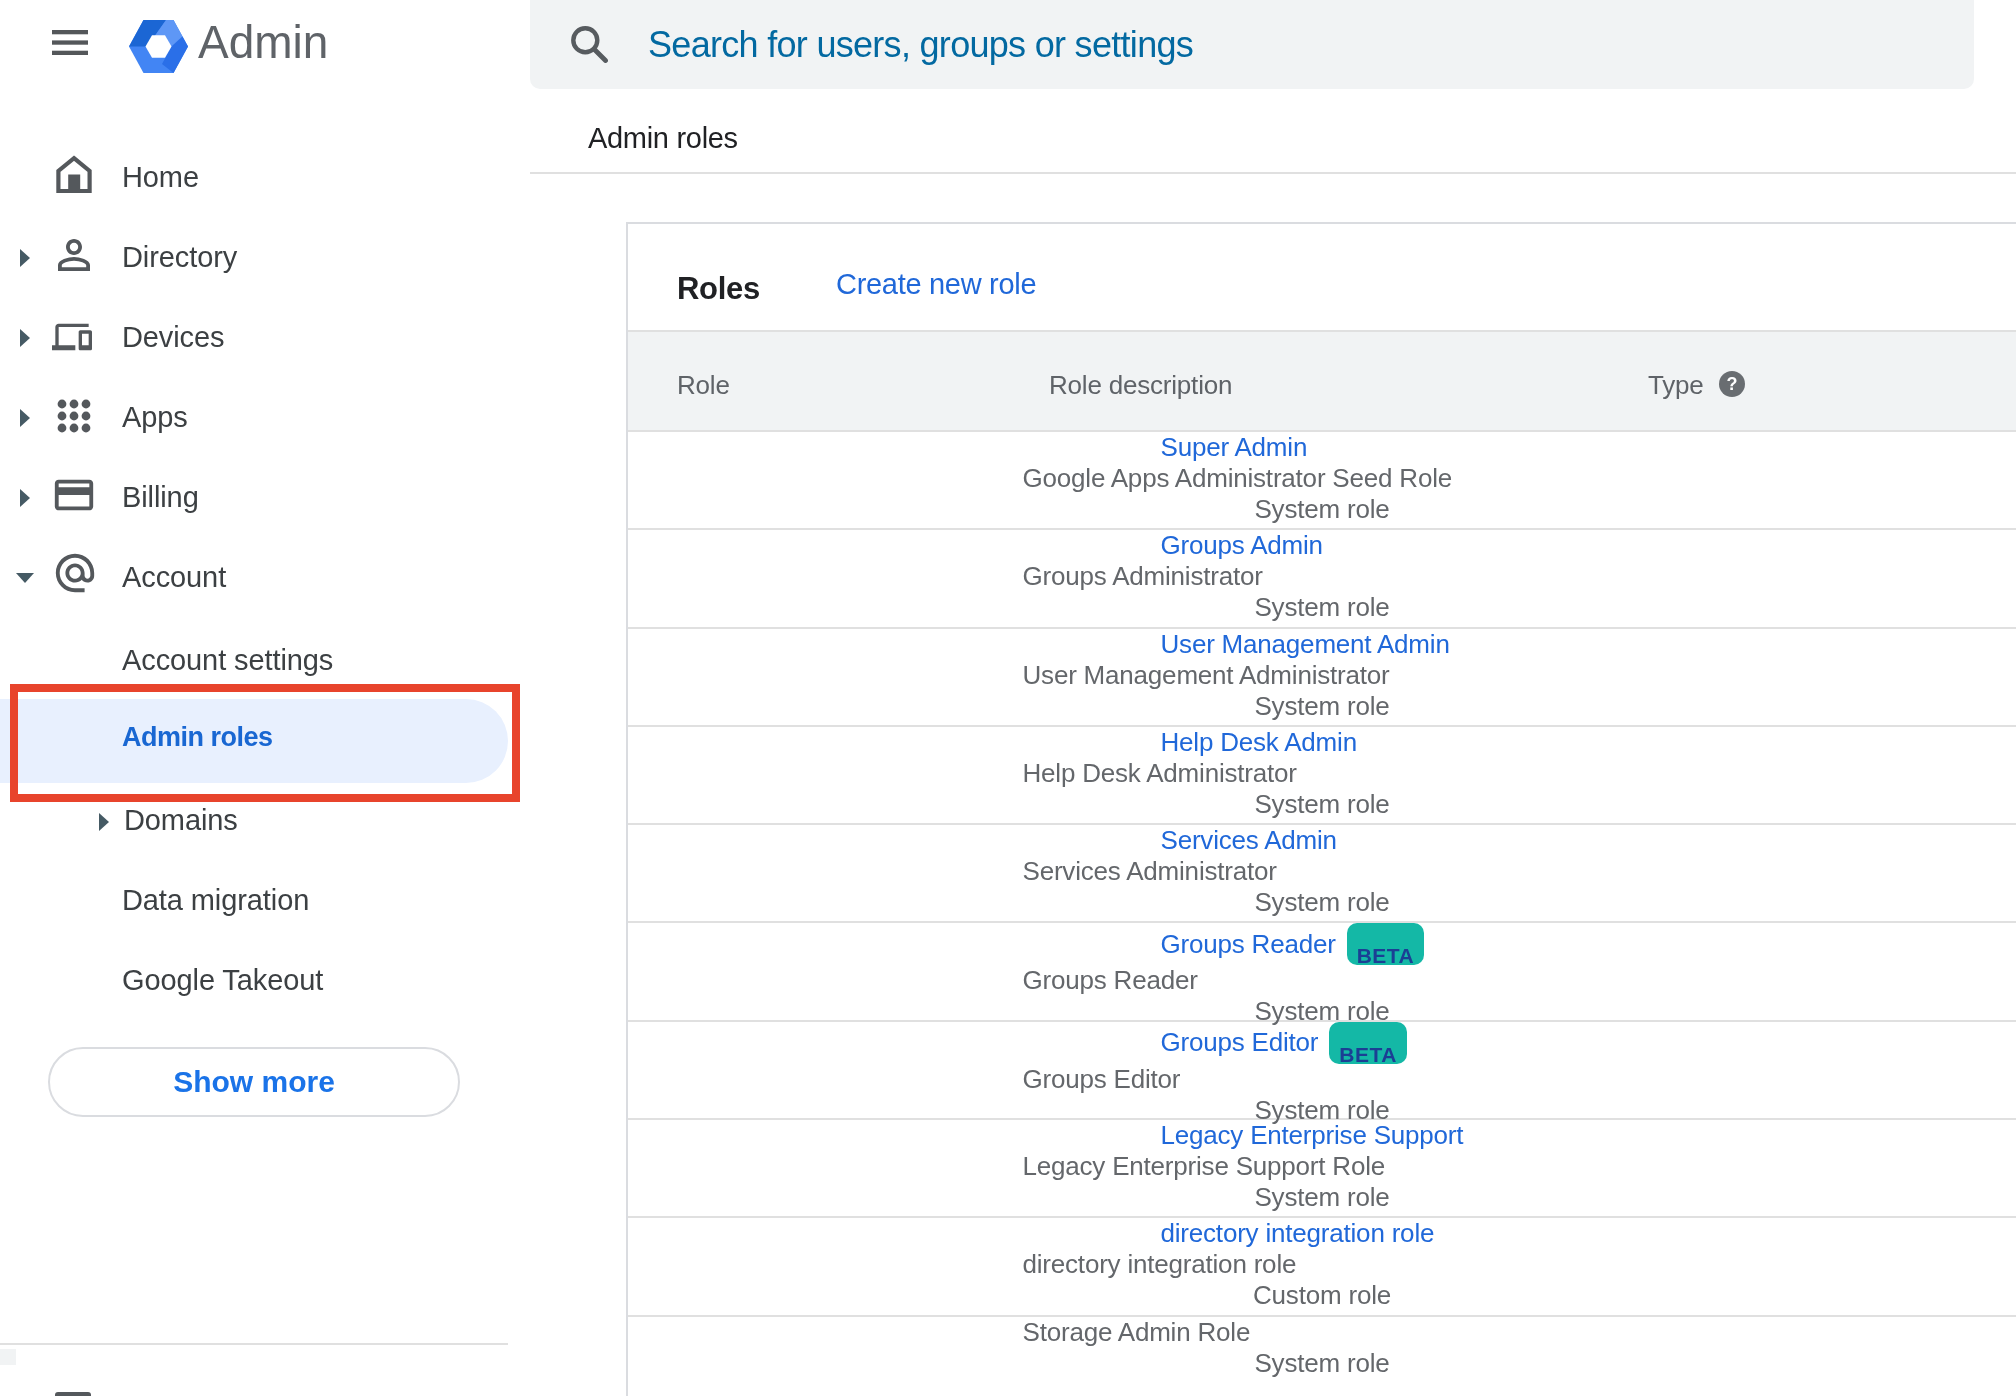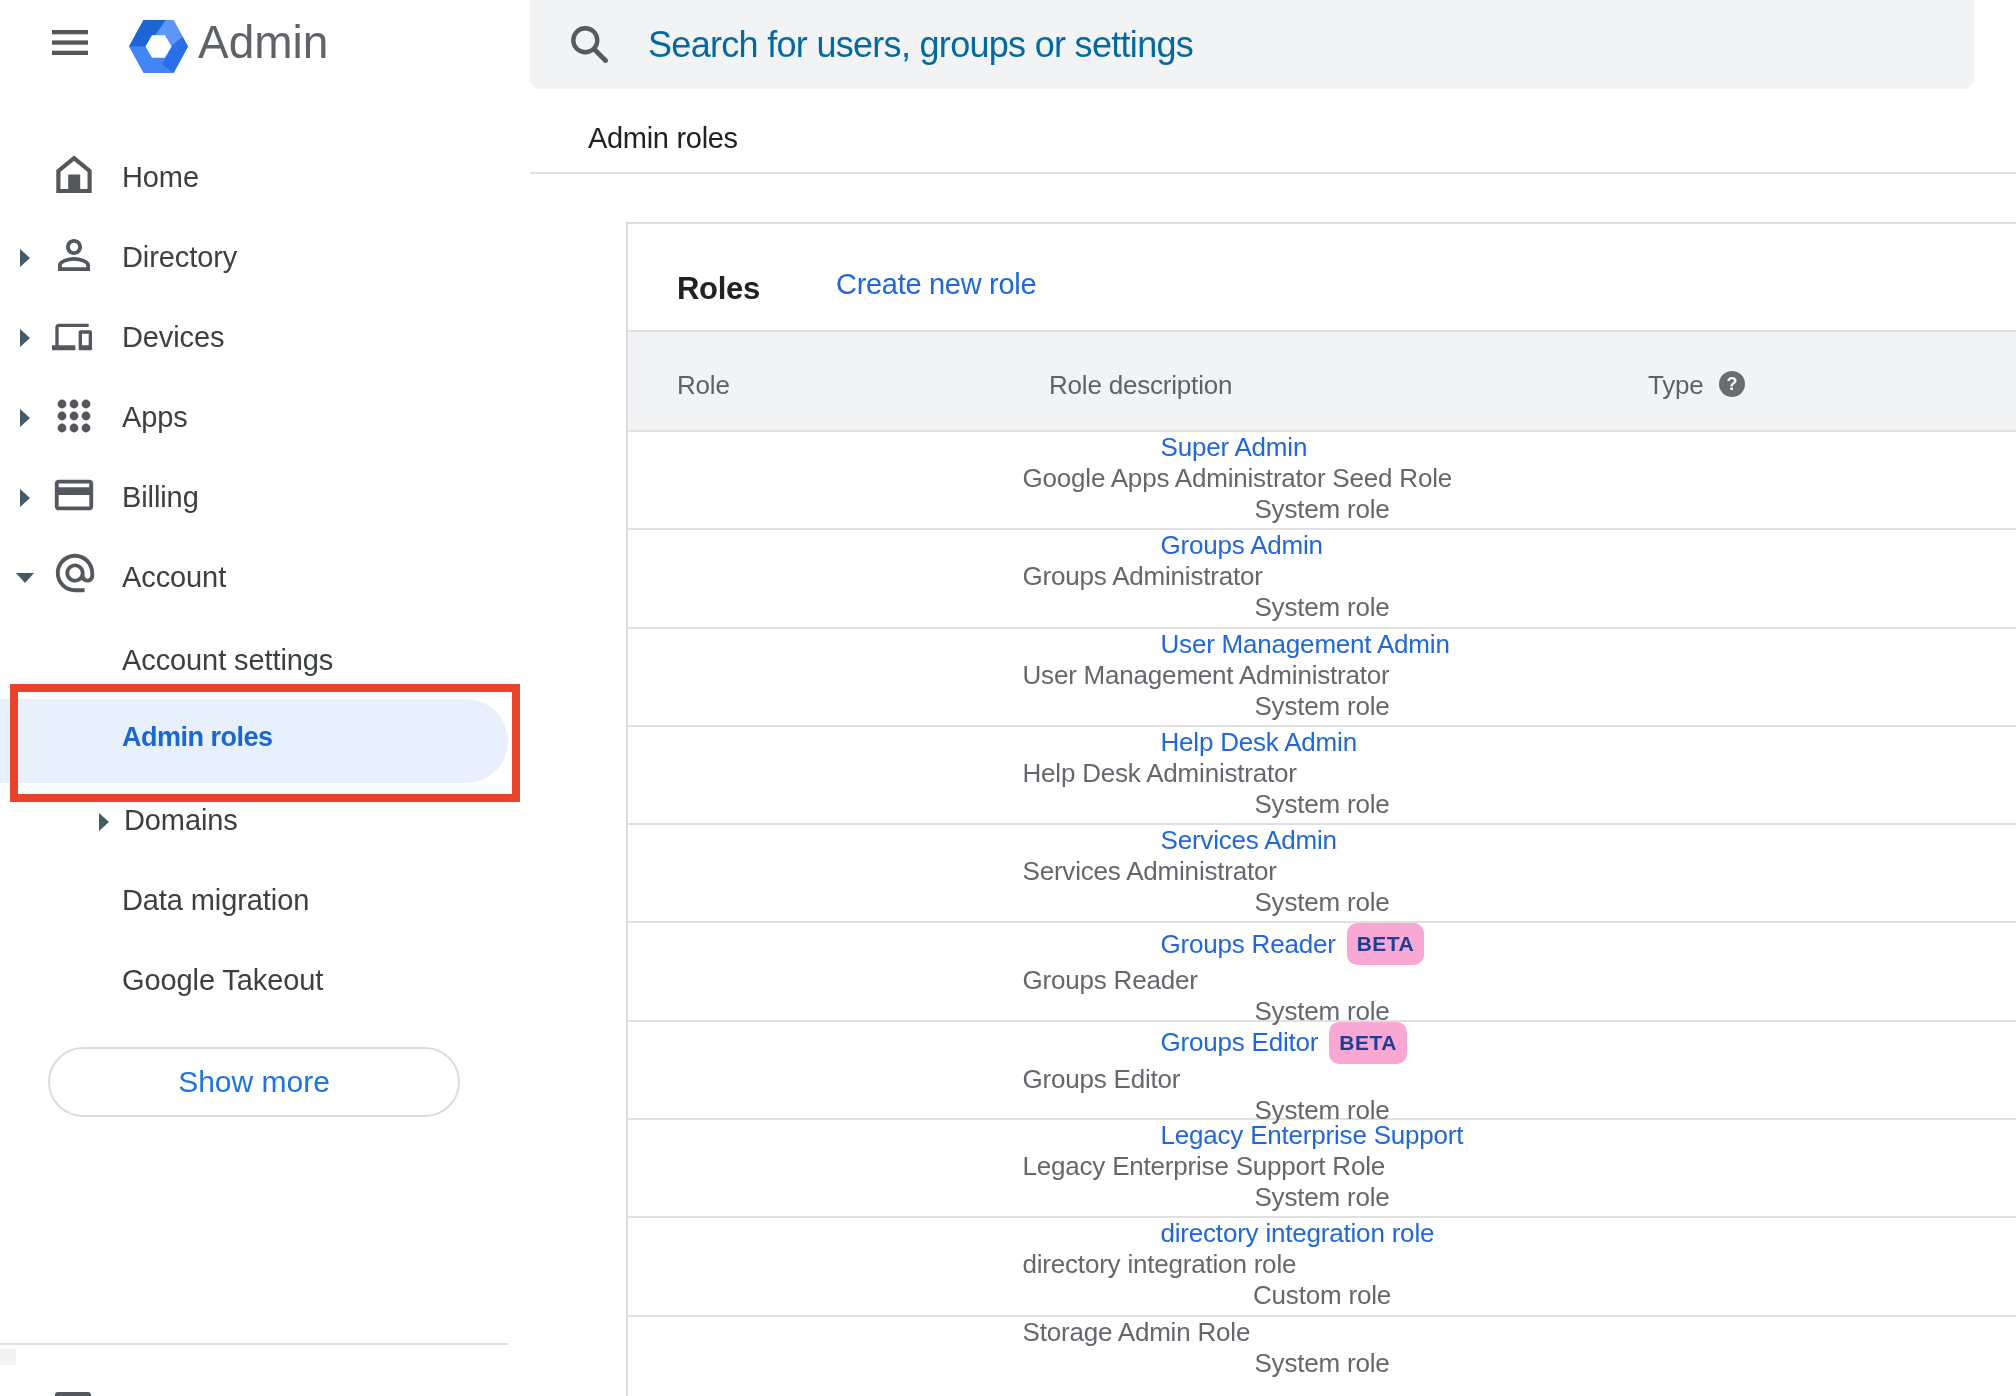--- a/index.html
+++ b/index.html
@@ -101,21 +101,21 @@
   <div class="abs" style="left:10px;top:684px;width:510px;height:118px;border:8px solid #e8442c;"></div>
 
   <svg class="abs" style="left:99px;top:813px" width="10" height="18" viewBox="0 0 10 18">
       <polygon points="0,0 10,9 0,18" fill="#455a64"></polygon>
     </svg>
   <div class="abs flexc navlabel" style="left:124px;top:805px;height:30px;">Domains</div>
 
   <div class="abs flexc navlabel" style="left:122px;top:885px;height:30px;">Data migration</div>
   <div class="abs flexc navlabel" style="left:122px;top:965px;height:30px;">Google Takeout</div>
 
-  <div class="abs flexc" style="left:48px;top:1047px;width:412px;height:70px;border:2px solid #dadce0;border-radius:35px;justify-content:center;font-size:30px;font-weight:400;color:#1a73e8;">Show more</div>
+  <div class="abs flexc" style="left:48px;top:1047px;width:412px;height:70px;border:2px solid #dadce0;border-radius:35px;justify-content:center;font-size:30px;font-weight:700;color:#1a73e8;">Show more</div>
 
   <div class="abs" style="left:0;top:1343px;width:508px;height:2px;background:#e0e0e0;"></div>
   <div class="abs" style="left:0;top:1349px;width:16px;height:16px;background:#f1f3f4;"></div>
   <div class="abs" style="left:55px;top:1392px;width:36px;height:4px;background:#54585c;border-radius:3px 3px 0 0;"></div>
 
   <div class="abs" style="left:626px;top:222px;width:1390px;height:1174px;border-left:2px solid #dadce0;border-top:2px solid #dadce0;background:#fff;">
     <div class="abs flexc" style="left:49px;top:50px;height:30px;font-size:31px;letter-spacing:-0.3px;font-weight:700;color:#202124;">Roles</div>
     <div class="abs flexc" style="left:208px;top:45px;height:30px;font-size:29px;letter-spacing:-0.3px;color:#2068d9;">Create new role</div>
 
     <div class="abs" style="left:0;top:106px;width:1388px;height:102px;background:#f1f3f4;border-top:2px solid #e0e0e0;border-bottom:2px solid #e0e0e0;"></div>
@@ -200,15 +200,15 @@
         </div>
     </div>
   </div>
 </div>
 <style>
   .row { display:flex; align-items:center; height:98.3px; border-bottom:2px solid #e0e0e0; font-size:26px; letter-spacing:-0.2px;flex-direction:column; }
   .c1 { margin-left:49px; width:372px; display:flex; align-items:center; }
   .c2 { width:599px; color:#64676b; }
   .c3 { color:#64676b; }
   .lnk { color:#2068d9; }
-  .beta { display:inline-block; margin-left:11px; height:42px; line-height:42px; padding:0 10px;
-    background:#f9a8d4; color:#1b3f94; font-size:21px; font-weight:700; letter-spacing:0.5px; border-radius:10px; }
+  .beta { display:inline-block; margin-left:11px; height:42px; line-height:42px; padding:12px 10px;
+    background:#14b8a6; color:#1b3f94; font-size:21px; font-weight:700; letter-spacing:0.5px; border-radius:10px; }
 </style>
 
 </body></html>

